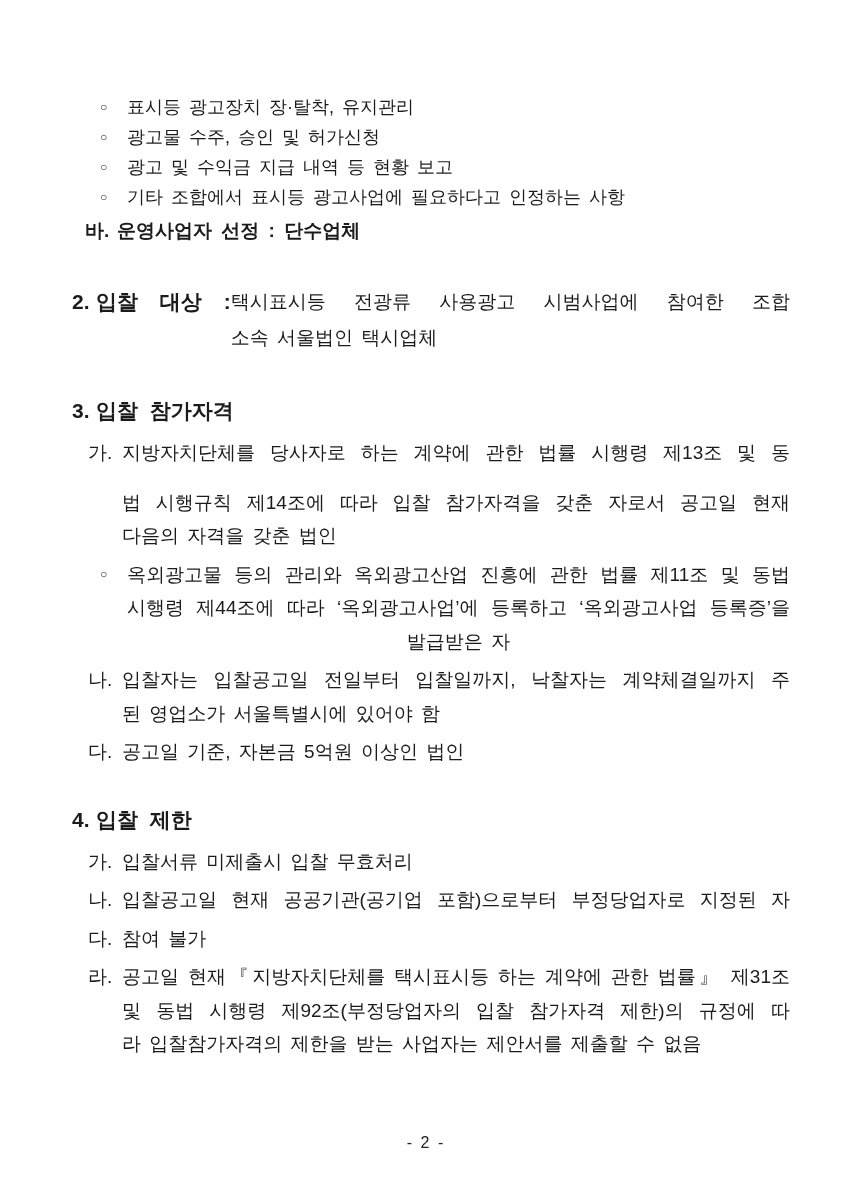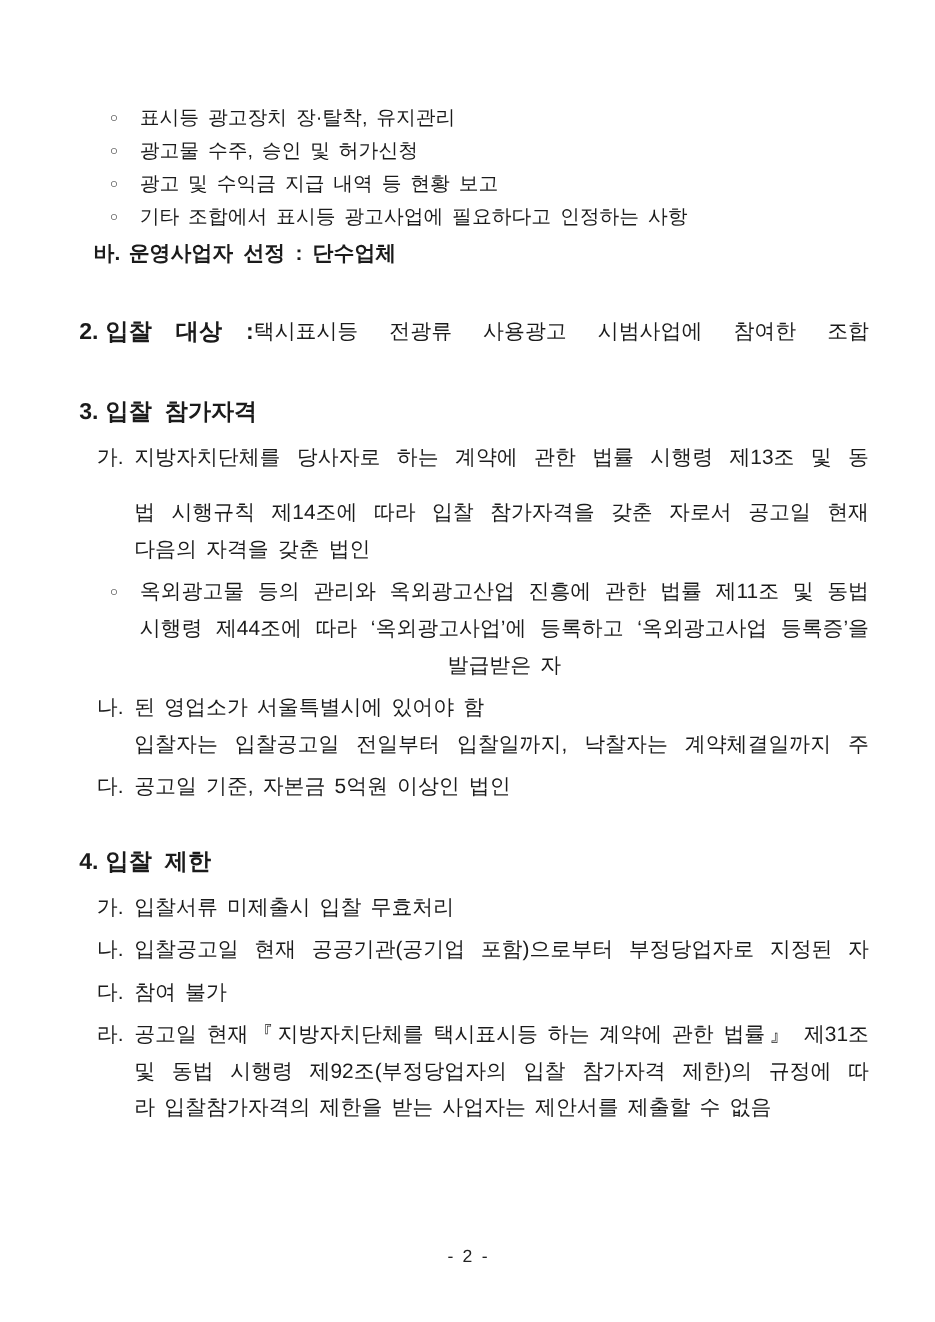--- a/index.html
+++ b/index.html
@@ -130,20 +130,21 @@
       <span class="ba-text">운영사업자 선정 : 단수업체</span>
     </div>
   </div>
 
   <div class="sec2">
     <div class="sec2-head">
       <span class="sec2-num">2.</span>
       <span class="sec2-title">입찰 대상 :</span>
       <span class="sec2-body">
         <span class="line j" style="display:block;">택시표시등 전광류 사용광고 시범사업에 참여한 조합</span>
+        <span class="line" style="display:block;">소속 서울법인 택시업체</span>
       </span>
     </div>
   </div>
 
   <div class="sec">
     <div class="sec-head">
       <span class="sec-num">3.</span>
       <span class="sec-title">입찰 참가자격</span>
     </div>
 
@@ -161,22 +162,22 @@
       <span class="item-body">
         <span class="line j" style="display:block;">옥외광고물 등의 관리와 옥외광고산업 진흥에 관한 법률 제11조 및 동법</span>
         <span class="line j" style="display:block;">시행령 제44조에 따라 ‘옥외광고사업’에 등록하고 ‘옥외광고사업 등록증’을</span>
         <span class="line" style="display:block;text-align:center;">발급받은 자</span>
       </span>
     </div>
 
     <div class="item">
       <span class="item-label">나.</span>
       <span class="item-body">
+        <span class="line j" style="display:block;">입찰자는 입찰공고일 전일부터 입찰일까지, 낙찰자는 계약체결일까지 주</span>
         <span class="line" style="display:block;">된 영업소가 서울특별시에 있어야 함</span>
-        <span class="line j" style="display:block;">입찰자는 입찰공고일 전일부터 입찰일까지, 낙찰자는 계약체결일까지 주</span>
       </span>
     </div>
 
     <div class="item">
       <span class="item-label">다.</span>
       <span class="item-body">
         <span class="line" style="display:block;">공고일 기준, 자본금 5억원 이상인 법인</span>
       </span>
     </div>
   </div>

